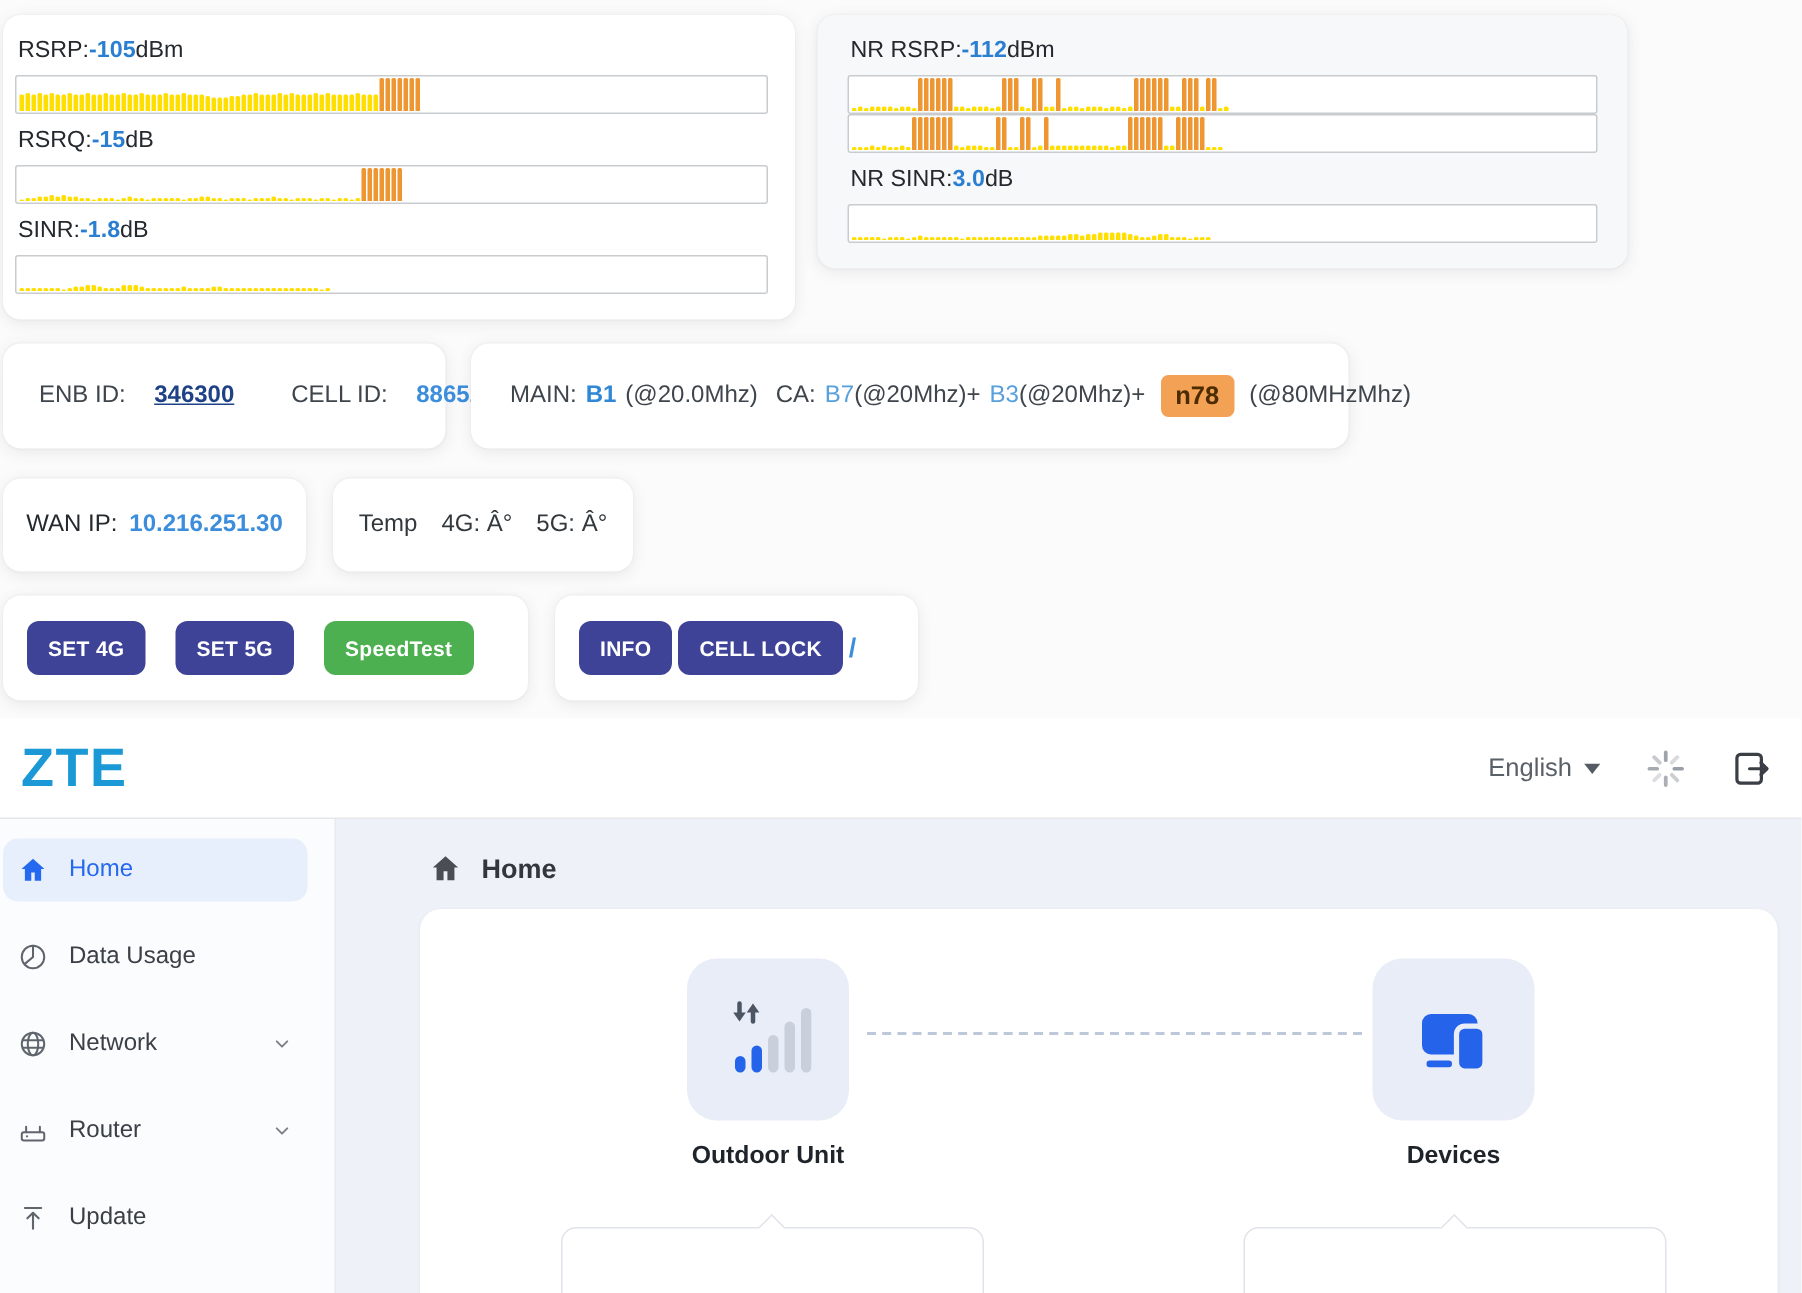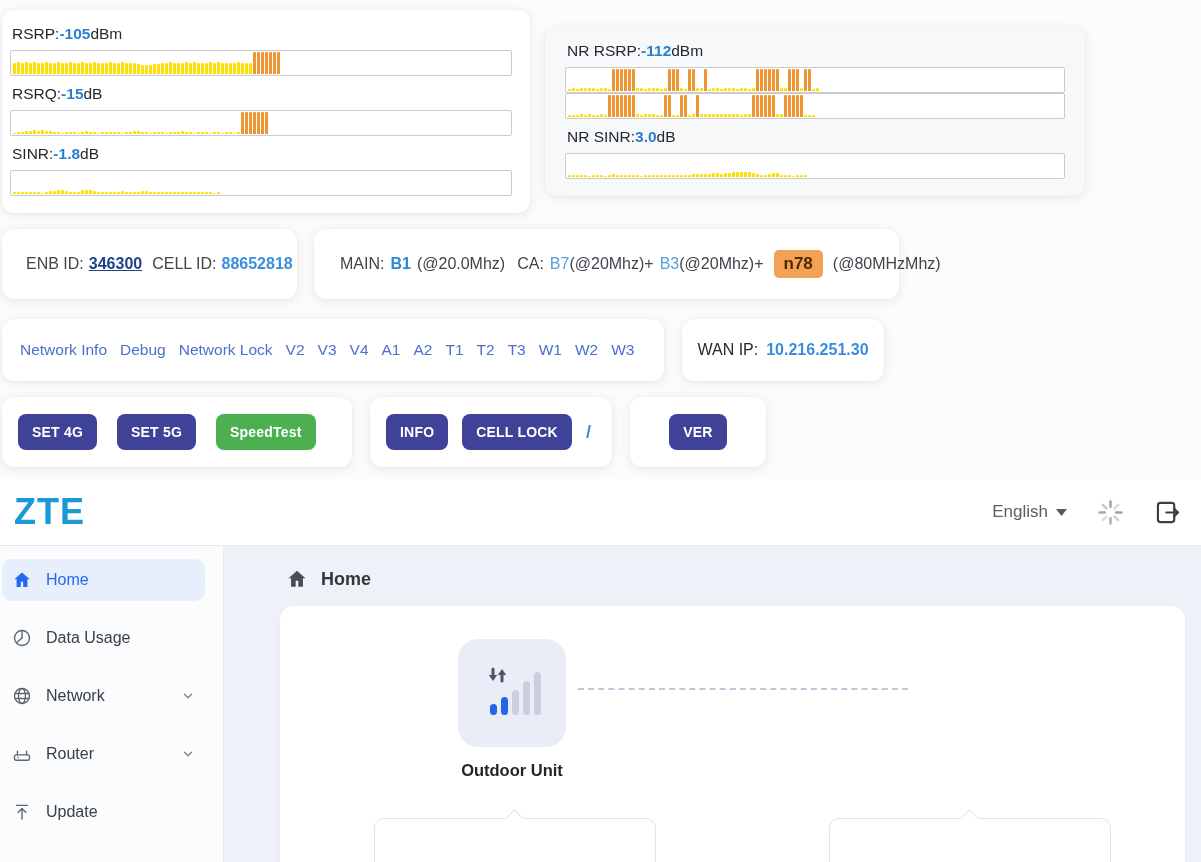--- a/index.html
+++ b/index.html
@@ -3,56 +3,56 @@
 <meta charset="utf-8">
 <style>
   html,body{margin:0;padding:0}
   body{
     width:1201px;height:862px;overflow:hidden;background:#fbfbfb;
     font-family:"Liberation Sans",sans-serif;color:#24292e;
     display:flex;flex-direction:column;
   }
   
   .top{padding:10px 14px 0 2px;flex:0 0 auto}
-  .row{display:flex;align-items:center}
+  .row{display:flex;align-items:flex-start}
   .card{background:#fff;border-radius:12px;box-shadow:0 2px 10px rgba(70,70,90,.10),0 0 2px rgba(0,0,0,.05)}
   .row1{gap:15px}
   .sig{width:502px;padding:13px 18px 17px 8px}
   .sig.nr{width:500px;padding:13px 20px 17px 20px;background:#f7f8fa}
   .mlab{font-size:15.5px;color:#24292e;margin:9px 0 7px 2px;display:block}
   .mlab:first-child{margin-top:2px}
   .mlab .val{color:#2b7fd0;font-weight:700}
   .spark{height:26px;border:1px solid #c9cccf;border-radius:2px;background:#fff;
          display:flex;align-items:flex-end;gap:1px;padding:1px 1px 1px 2px;box-sizing:border-box;overflow:hidden}
   .spark i{display:block;flex:0 0 3px;width:3px;border-radius:1px 1px 0 0}
   .spark .y{background:#ffdf00}
   .spark .o{background:#ee9631}
 
   .row2{margin-top:16px;gap:17px}
   .pill{height:70px;display:flex;align-items:center;font-size:16px;color:#3f454c}
   .endc{width:73px;justify-content:center}
-  .enb{width:247px;padding:0 24px;gap:5px;white-space:nowrap}
+  .enb{width:247px;padding:0 24px;gap:19px;white-space:nowrap}
   .mainca{width:533px;padding:0 26px;gap:6px;white-space:nowrap}
   .navy{color:#1f4287;font-weight:700;text-decoration:underline}
   .blue{color:#3c8ddc;font-weight:700}
   .bandblue{color:#2f87d5;font-weight:700}
   .ltblue{color:#58a0dd}
   .chip{background:#f3a155;color:#4a2c00;font-weight:700;padding:4px 10px;border-radius:5px;font-size:17px;margin:0 4px}
 
   .row3{margin-top:20px;gap:18px}
   .linksCard{height:62px;width:626px;padding:0 18px;gap:13px;display:flex;align-items:center;font-size:15.5px}
   .lnk{color:#4a6fce;cursor:pointer}
   .wan{height:62px;width:162px;padding:0 20px;display:flex;align-items:center;justify-content:center;gap:8px;font-size:16px;white-space:nowrap}
   .temp{height:62px;width:160px;padding:0 20px;display:flex;align-items:center;justify-content:center;gap:16px;font-size:16px;color:#33383d;white-space:nowrap}
 
   .row4{margin-top:16px;gap:18px}
   .act{height:70px;display:flex;align-items:center}
   .actA{width:318px;padding:0 16px;gap:20px}
   .actB{width:196px;padding:0 16px;gap:12px}
-  .actC{width:210px;padding:0 16px;gap:14px}
+  .actC{width:210px;padding:0 16px;gap:4px}
   .actD{width:134px;padding:0 16px;justify-content:center}
   .actE{width:104px;padding:0 16px;justify-content:center}
   .btn{background:#3e4398;color:#fff;font-weight:700;font-size:14px;padding:10px 14px;
        border:none;border-radius:8px;font-family:inherit;letter-spacing:.2px;cursor:pointer;white-space:nowrap}
   .btn.green{background:#4caf50}
   .autoTxt{font-size:16px;color:#1f2328}
   .slash{color:#3c8ddc;font-weight:700;font-size:18px}
 
   
   .site{margin-top:12px;height:66px;background:#fff;border-bottom:1px solid #e5e7ea;
@@ -496,55 +496,41 @@
       <span style="width:14px"></span>
       <span>CA:</span>
       <span><span class="ltblue">B7</span><span>(@20Mhz)+</span></span>
       <span><span class="ltblue">B3</span><span>(@20Mhz)+</span></span>
       <span class="chip">n78</span>
       <span>(@80MHzMhz)</span>
     </div>
   </div>
 
   <div class="row row3">
-    <div class="card linksCard">
-      <span class="lnk">Network Info</span>
-      <span class="lnk">Debug</span>
-      <span class="lnk">Network Lock</span>
-      <span class="lnk">V2</span>
-      <span class="lnk">V3</span>
-      <span class="lnk">V4</span>
-      <span class="lnk">A1</span>
-      <span class="lnk">A2</span>
-      <span class="lnk">T1</span>
-      <span class="lnk">T2</span>
-      <span class="lnk">T3</span>
-      <span class="lnk">W1</span>
-      <span class="lnk">W2</span>
-      <span class="lnk">W3</span>
-    </div>
     <div class="card wan">
       <span>WAN IP:</span>
       <span class="blue">10.216.251.30</span>
+    </div>
+    <div class="card temp">
+      <span>Temp</span>
+      <span>4G: Â°</span>
+      <span>5G: Â°</span>
     </div>
   </div>
 
   <div class="row row4">
     <div class="card act actA">
       <button class="btn">SET 4G</button>
       <button class="btn">SET 5G</button>
       <button class="btn green">SpeedTest</button>
     </div>
     <div class="card act actC">
       <button class="btn">INFO</button>
       <button class="btn">CELL LOCK</button>
       <span class="slash">/</span>
-    </div>
-    <div class="card act actE">
-      <button class="btn">VER</button>
     </div>
   </div>
 </div>
 
 <header class="site">
   <div class="logo">ZTE</div>
   <div class="hright">
     <div class="lang">
       <span>English</span>
       <svg width="11" height="7" viewBox="0 0 11 7">
@@ -652,18 +638,28 @@
             <rect x="29" y="26" width="7" height="25" rx="3.5" fill="#c9cfdb"></rect>
             <rect x="40" y="17" width="7" height="34" rx="3.5" fill="#c9cfdb"></rect>
             <rect x="51" y="8" width="7" height="43" rx="3.5" fill="#c9cfdb"></rect>
           </svg>
         </div>
         <div class="ulabel">Outdoor Unit</div>
       </div>
 
       <div class="dash"></div>
 
+      <div class="unit u2">
+        <div class="tile">
+          <svg width="58" height="58" viewBox="0 0 58 58">
+            <rect x="8" y="12" width="37" height="27" rx="6" fill="#2563eb"></rect>
+            <rect x="11" y="43" width="17" height="4.5" rx="2.2" fill="#2563eb"></rect>
+            <rect x="31" y="20" width="19" height="30" rx="5.5" fill="#2563eb" stroke="#e9edf8" stroke-width="3.5"></rect>
+          </svg>
+        </div>
+        <div class="ulabel">Devices</div>
+      </div>
 
       <div class="tip t1"></div>
       <div class="tip t2"></div>
     </div>
   </section>
 </div>
 
 </body></html>

